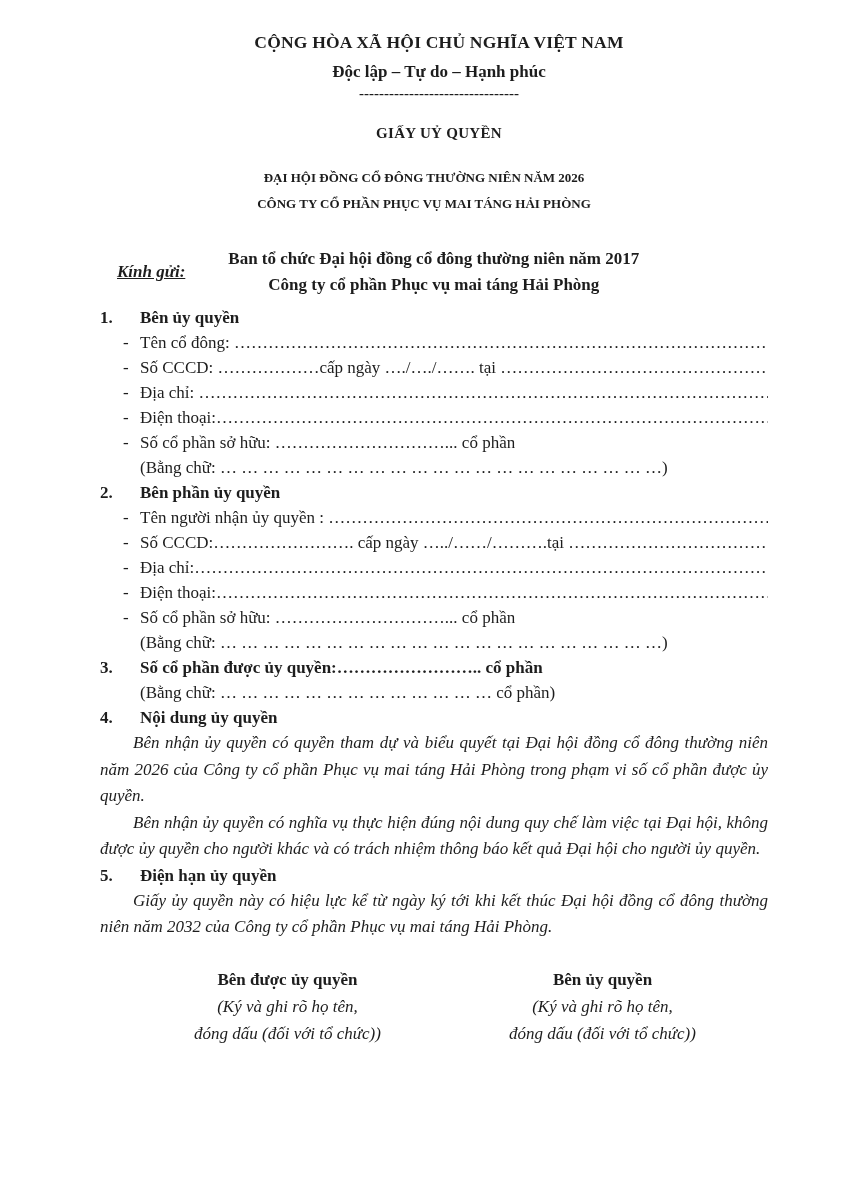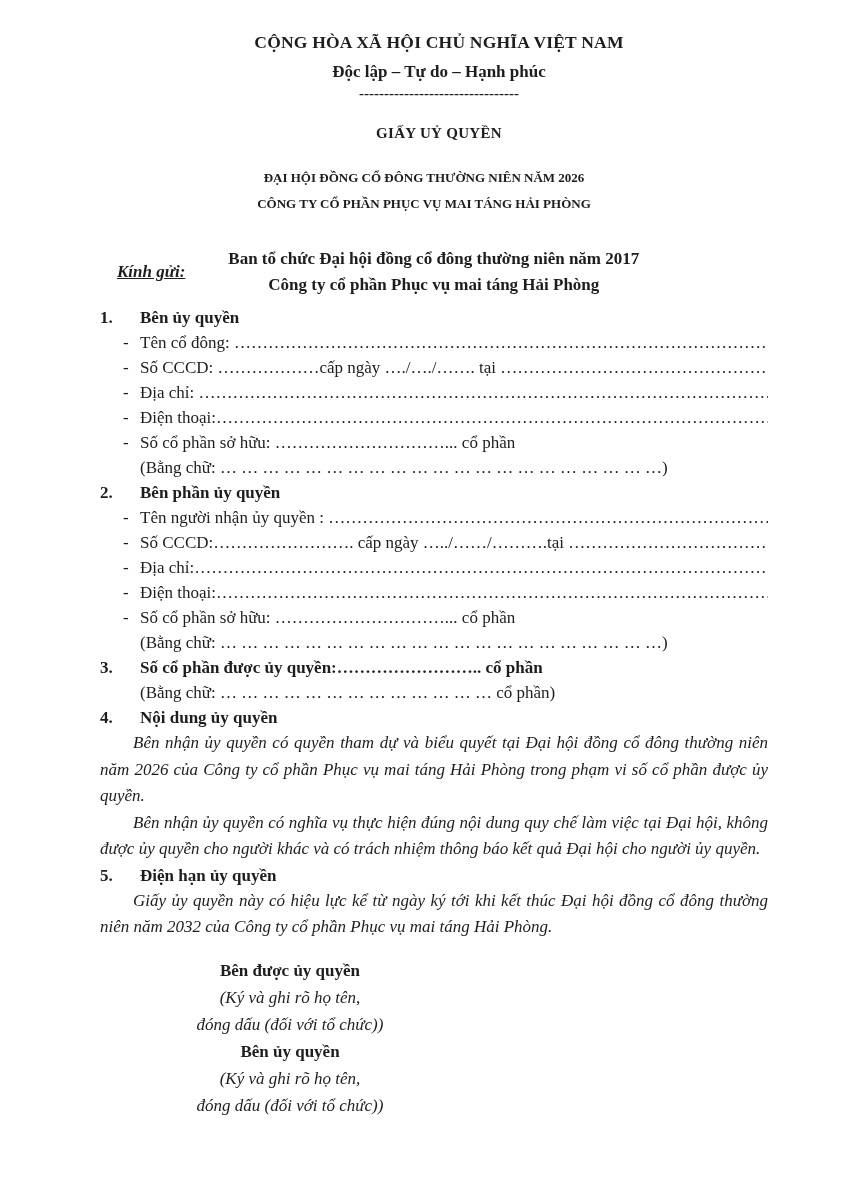--- a/index.html
+++ b/index.html
@@ -29,21 +29,21 @@
   .body{margin-top:7px;padding:0 80px 0 100px;}
   .sec-head{display:flex;line-height:25px;font-weight:700;}
   .sec-num{width:40px;flex:0 0 40px;}
   .sec-title{flex:1;white-space:nowrap;overflow:hidden;}
   .item{display:flex;padding-left:23px;line-height:25px;}
   .item-dash{width:17px;flex:0 0 17px;}
   .item-text{flex:1;white-space:nowrap;overflow:hidden;}
   .bang-chu{padding-left:40px;line-height:25px;white-space:nowrap;overflow:hidden;}
   .para{margin:0;text-align:justify;text-indent:33px;line-height:26.5px;font-style:italic;}
   
-  .sig-row{display:flex;justify-content:space-between;margin-top:16px;padding:0 88px 0 130px;flex-direction:column;}
+  .sig-row{display:flex;justify-content:space-between;margin-top:25px;padding:0 88px 0 130px;}
   .sig-col{width:320px;text-align:center;line-height:27px;}
   .sig-title{font-weight:700;}
   .sig-note{font-style:italic;}
 </style>
 </head>
 <body>
 
 <div class="page">
 
   <div class="nat-header">

